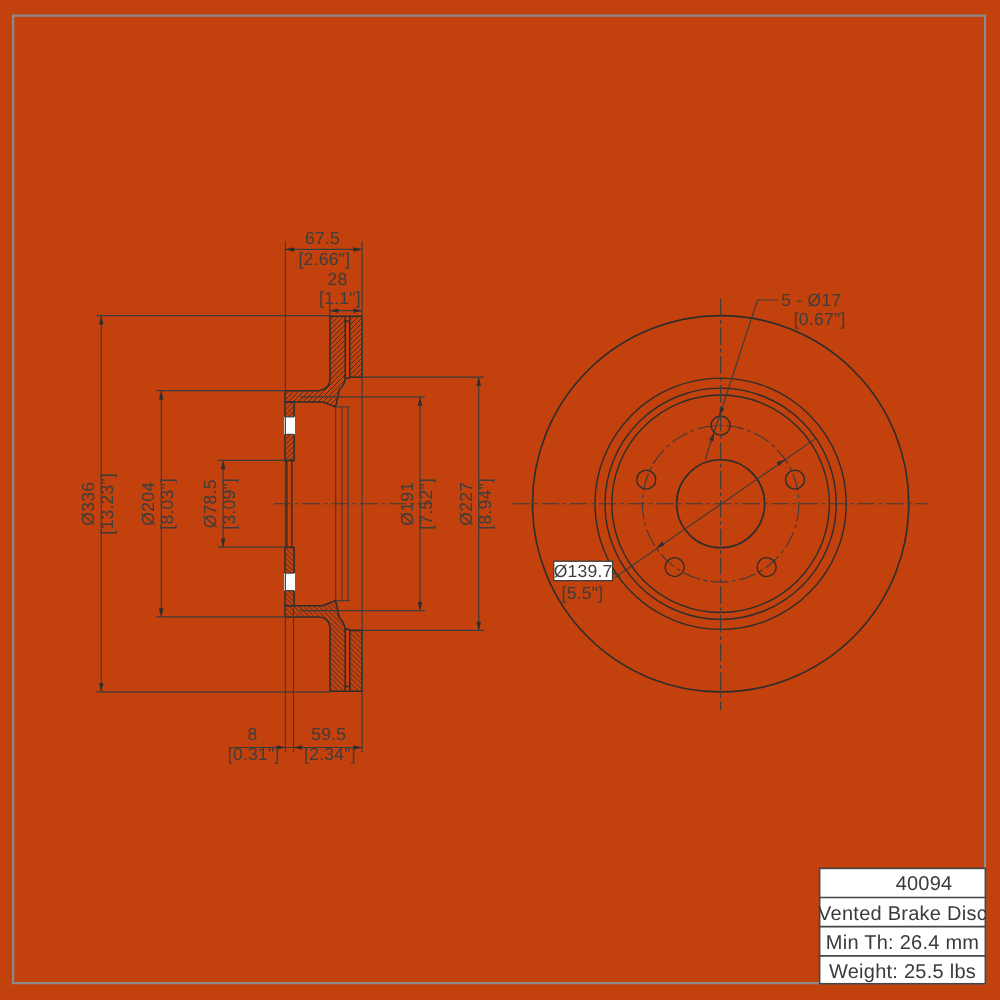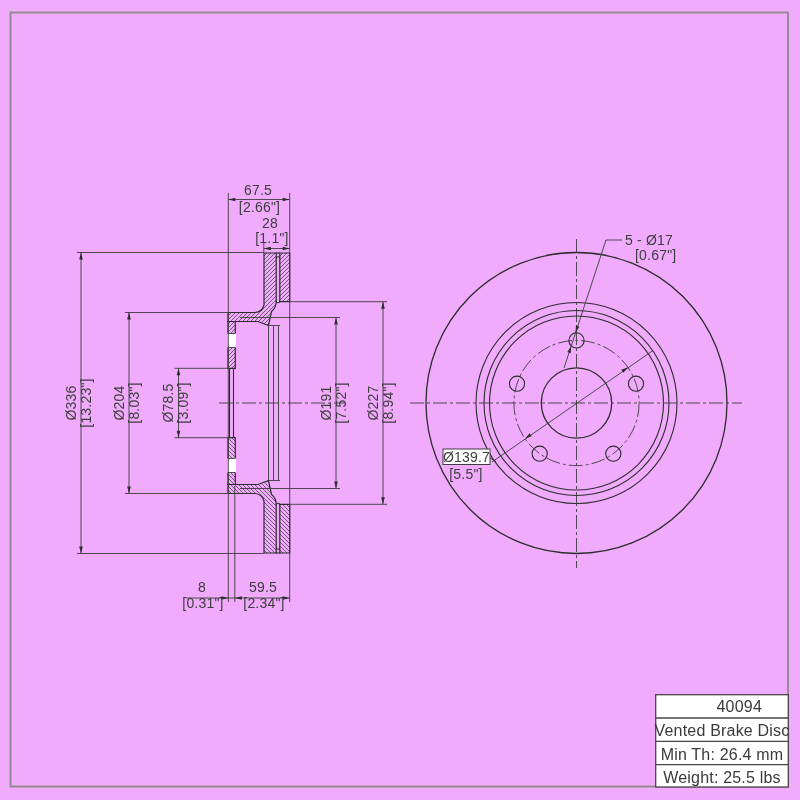--- a/index.html
+++ b/index.html
@@ -1,16 +1,16 @@
 <!DOCTYPE html>
 <html><head>
 <meta charset="utf-8">
 <style>
   html,body{margin:0;padding:0;background:#ffffff;}
-  .page{position:relative;width:800px;height:800px;background:#f0abfc;overflow:hidden;
+  .page{position:relative;width:800px;height:800px;background:#c2410c;overflow:hidden;
         font-family:"Liberation Sans", sans-serif;}
   svg{position:absolute;left:0;top:0;}
   text{fill:#3d3d3d;letter-spacing:.2px;}
   .dimtxt{font-size:14px;}
   .tbltxt{font-size:16px;fill:#3a3a3a;}
   .thin{stroke:#3c3c3c;stroke-width:.9;fill:none;}
   .main{stroke:#2d2d2d;stroke-width:1.3;fill:none;}
   .mid{stroke:#2d2d2d;stroke-width:1.1;fill:none;}
   .cl{stroke:#3c3c3c;stroke-width:.9;fill:none;stroke-dasharray:14 3 3 3;}
   .hatched{fill:url(#hatch);stroke:#2d2d2d;stroke-width:1.2;}

